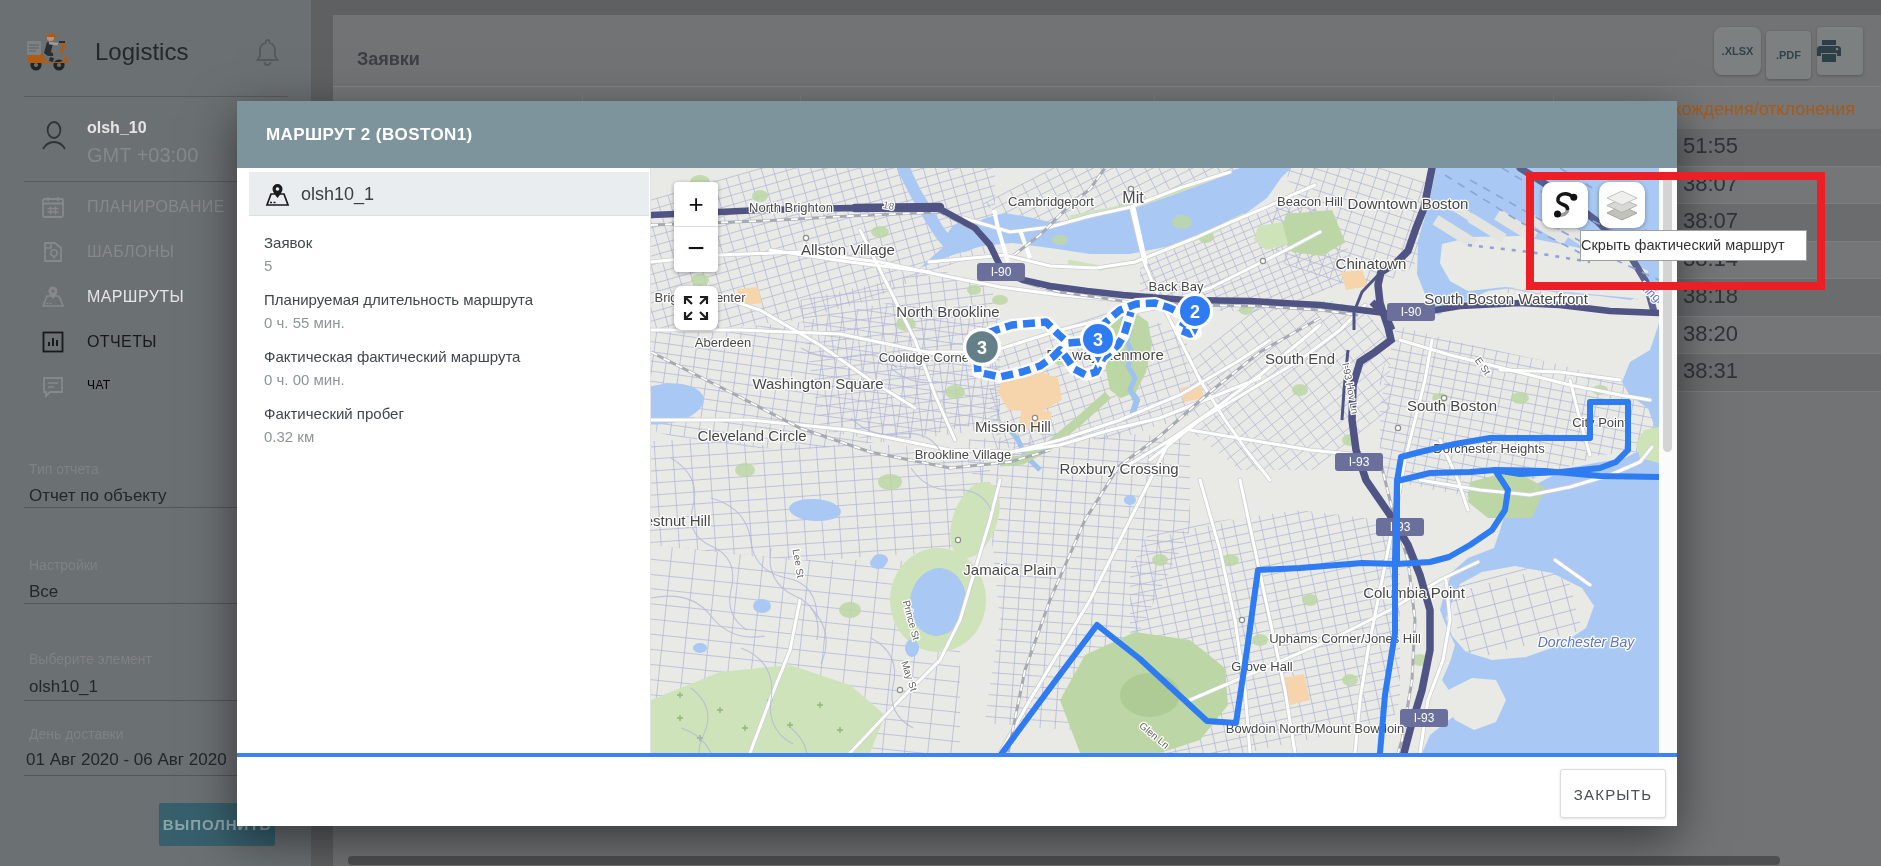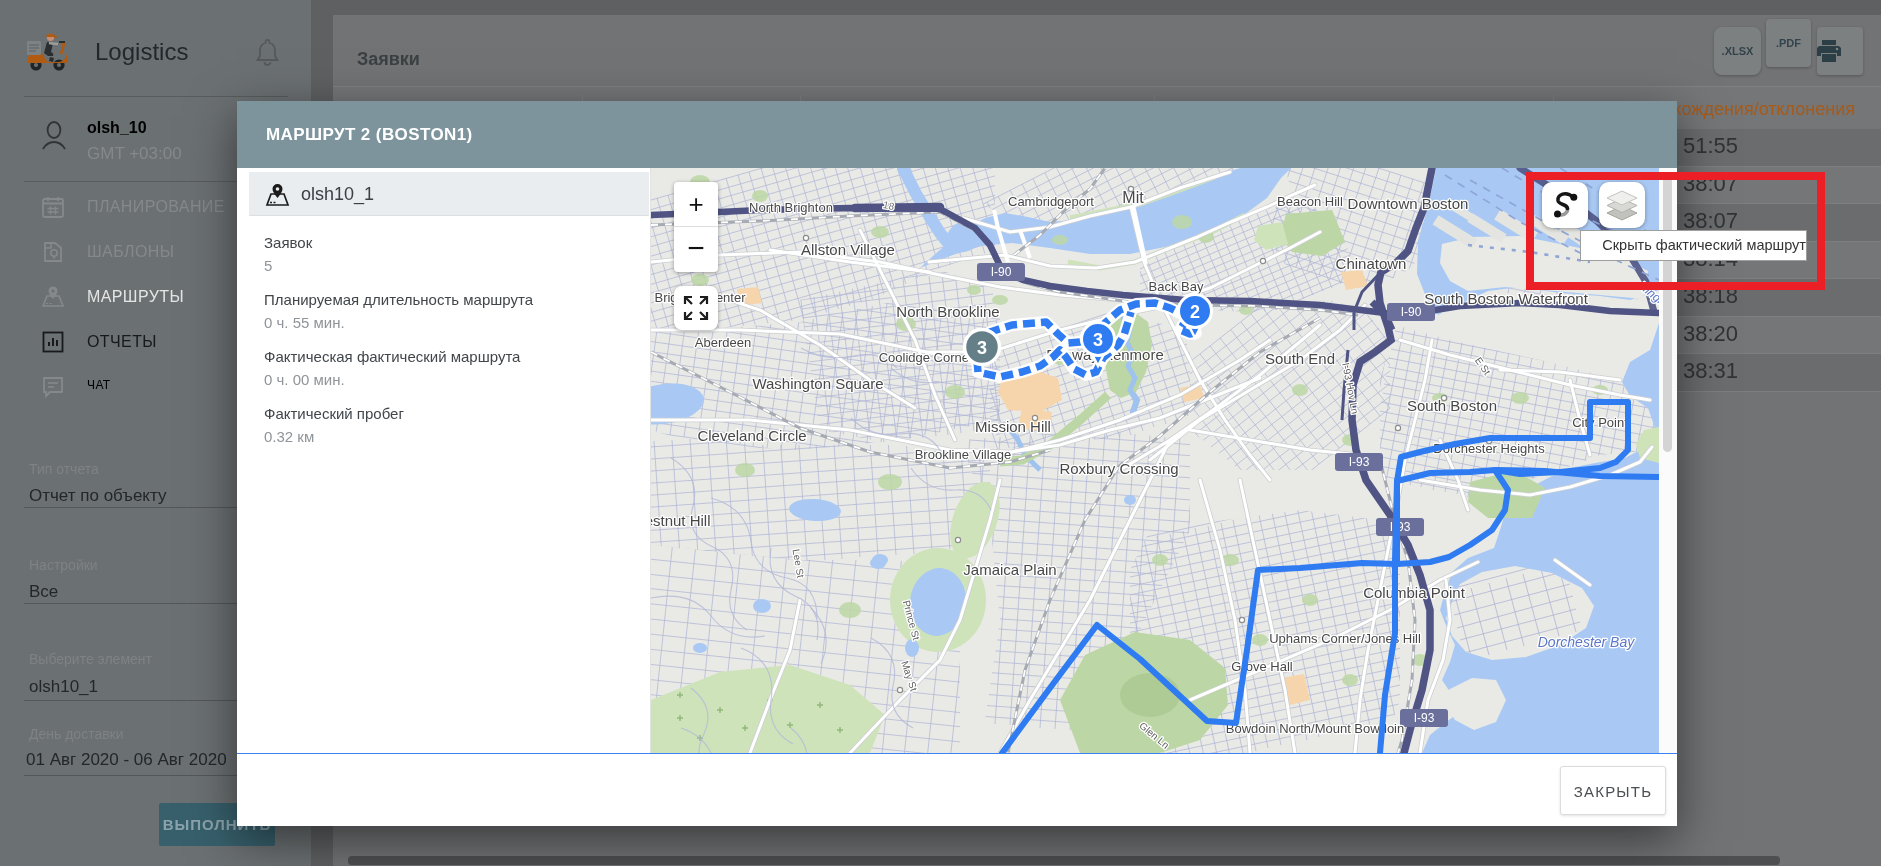--- a/index.html
+++ b/index.html
@@ -7,32 +7,32 @@
 
 #sidebar{left:0;top:0;width:311px;height:866px;background:#6b7072}
 #maincard{left:333px;top:15px;right:0;bottom:0;background:#717374}
 
 #modal{left:237px;top:101px;width:1440px;height:725px;background:#fff;box-shadow:0 14px 45px rgba(0,0,0,.5);}
 #mhead{height:67px;background:#7d949d;color:#fff;font-size:17px;font-weight:bold;line-height:67px;padding-left:29px;letter-spacing:.4px}
 #mbody{position:absolute;left:0;top:67px;width:1440px;height:585px}
 #mpanel{position:absolute;left:0;top:0;width:414px;height:585px;background:#fff}
 #mmap{position:absolute;left:414px;top:0;width:1008px;height:585px;overflow:hidden;background:#e9eae5}
 #mgut{position:absolute;left:1422px;top:0;width:18px;height:585px;background:#fbfbfb}
-#mfoot{position:absolute;left:0;top:652px;width:1440px;height:73px;background:#fff;border-top:1px solid #3b82f6}
+#mfoot{position:absolute;left:0;top:652px;width:1440px;height:73px;background:#fff;border-top:4px solid #3b82f6}
 .ctl{position:absolute;background:#fff;border-radius:4px;box-shadow:0 1px 4px rgba(0,0,0,.35);text-align:center;color:#111}
 .lbl{font-size:15px;color:#41464b}
 .val{font-size:15px;color:#8f9499;margin-top:6px}
 .pair{margin-bottom:17px}
 </style></head><body>
 
 <div id="maincard" class="abs">
   <div class="abs" style="left:24px;top:34px;font-size:18px;font-weight:bold;color:#3c4043">Заявки</div>
 
   <div class="abs" style="left:1381px;top:12px;width:47px;height:48px;background:#7d8081;border-radius:8px;box-shadow:0 1px 3px rgba(0,0,0,.25);text-align:center;line-height:48px;font-size:11px;font-weight:bold;color:#31434b">.XLSX</div>
-  <div class="abs" style="left:1433px;top:4px;width:45px;height:48px;background:#7d8081;border-radius:4px;box-shadow:0 1px 3px rgba(0,0,0,.25);text-align:center;line-height:48px;font-size:11px;font-weight:bold;color:#31434b">.PDF</div>
+  <div class="abs" style="left:1433px;top:16px;width:45px;height:48px;background:#7d8081;border-radius:4px;box-shadow:0 1px 3px rgba(0,0,0,.25);text-align:center;line-height:48px;font-size:11px;font-weight:bold;color:#31434b">.PDF</div>
   <div class="abs" style="left:1484px;top:12px;width:46px;height:48px;background:#7d8081;border-radius:4px;box-shadow:0 1px 3px rgba(0,0,0,.25)">
     <svg width="24" height="22" style="margin-top:13px" viewBox="0 0 24 22">
         <path d="M5 0h14v5H5z M3 6h18c1.6 0 3 1.4 3 3v7h-4v-3H4v3H0V9c0-1.6 1.4-3 3-3z M5 14h14v8H5z" fill="#2c3e46"></path>
         <circle cx="20" cy="9" r="1.3" fill="#7d8081"></circle>
       </svg>
   </div>
   <div class="abs" style="left:0;top:71px;right:0;height:1px;background:#7f8182"></div>
 
   <div class="abs" style="left:0;top:72px;right:0;height:42px;background:#747678"></div>
   <div class="abs" style="right:26px;top:84px;font-size:18px;color:#a85a17;white-space:nowrap">Время прохождения/отклонения</div>
@@ -90,22 +90,22 @@
   <svg class="abs" style="left:255px;top:38px" width="25" height="29" viewBox="0 0 25 29">
     <path d="M12.5 2 a2 2 0 0 1 2 2 v1 a7.5 7.5 0 0 1 5.5 7 v6 l2.5 4 h-20 l2.5 -4 v-6 a7.5 7.5 0 0 1 5.5 -7 v-1 a2 2 0 0 1 2 -2 z" fill="none" stroke="#56595c" stroke-width="1.8"></path>
     <path d="M9.5 24 a3 3 0 0 0 6 0" fill="none" stroke="#56595c" stroke-width="1.8"></path>
   </svg>
   <div class="abs" style="left:24px;top:96px;width:264px;height:1px;background:#595c5e"></div>
 
   <svg class="abs" style="left:41px;top:121px" width="26" height="30" viewBox="0 0 26 30">
     <ellipse cx="13" cy="9" rx="6.4" ry="8" fill="none" stroke="#303436" stroke-width="1.8"></ellipse>
     <path d="M2 28 q4 -7 11 -7 q7 0 11 7" fill="none" stroke="#303436" stroke-width="1.8"></path>
   </svg>
-  <div class="abs" style="left:87px;top:119px;font-size:16px;font-weight:bold;color:#000000">olsh_10</div>
-  <div class="abs" style="left:87px;top:144px;font-size:17px;color:#85898c">GMT +03:00</div>
+  <div class="abs" style="left:87px;top:119px;font-size:16px;font-weight:bold;color:#e5e5e5">olsh_10</div>
+  <div class="abs" style="left:87px;top:144px;font-size:20px;color:#85898c">GMT +03:00</div>
   <div class="abs" style="left:24px;top:181px;width:264px;height:1px;background:#595c5e"></div>
 
   <div class="abs" style="left:41px;top:195px;width:24px;height:24px"><svg width="24" height="24" viewBox="0 0 24 24">
         <rect x="2" y="4" width="20" height="18" rx="1.5" fill="none" stroke="#85898c" stroke-width="1.8"></rect>
         <path d="M2 8.5 h20 M7 2 v4 M17 2 v4" stroke="#85898c" stroke-width="1.8"></path>
         <path d="M9.5 11.5 v8 M14.5 11.5 v8 M6.5 13.5 h11 M6.5 17 h11" stroke="#85898c" stroke-width="1.4"></path>
       </svg></div>
   <div class="abs" style="left:87px;top:198px;font-size:16px;color:#85898c;letter-spacing:.4px">ПЛАНИРОВАНИЕ</div>
   <div class="abs" style="left:41px;top:240px;width:24px;height:24px"><svg width="24" height="24" viewBox="0 0 24 24">
         <path d="M4 3 h10 l6 5 v13 h-16 z" fill="none" stroke="#85898c" stroke-width="1.8"></path>
@@ -556,15 +556,15 @@
     </div>
     <div id="mgut">
         <div style="position:absolute;left:4px;top:4px;width:9px;height:280px;background:#d4d4d4;border-radius:5px"></div>
       </div>
   </div>
   <div id="mfoot">
     <div style="position:absolute;right:11px;top:12px;width:106px;height:49px;background:#fff;border:1px solid #dcdcdc;border-radius:3px;box-shadow:0 1px 3px rgba(0,0,0,.12);text-align:center;line-height:49px;font-size:15px;color:#4b4f52;letter-spacing:1.2px">ЗАКРЫТЬ</div>
   </div>
 </div>
 
-<div class="abs" style="left:1580px;top:230px;width:227px;height:31px;background:#fff;border:1px solid #9e9e9e;z-index:50;text-align:right;line-height:29px;font-size:14.5px;color:#333333;white-space:nowrap">Скрыть фактический маршрут</div>
+<div class="abs" style="left:1580px;top:230px;width:227px;height:31px;background:#fff;border:1px solid #9e9e9e;z-index:50;text-align:left;line-height:29px;font-size:14.5px;color:#333333;white-space:nowrap">Скрыть фактический маршрут</div>
 
 <div class="abs" style="left:1526px;top:172px;width:299px;height:118px;border:8px solid #ec1e26;z-index:60"></div>
 
 </body></html>

